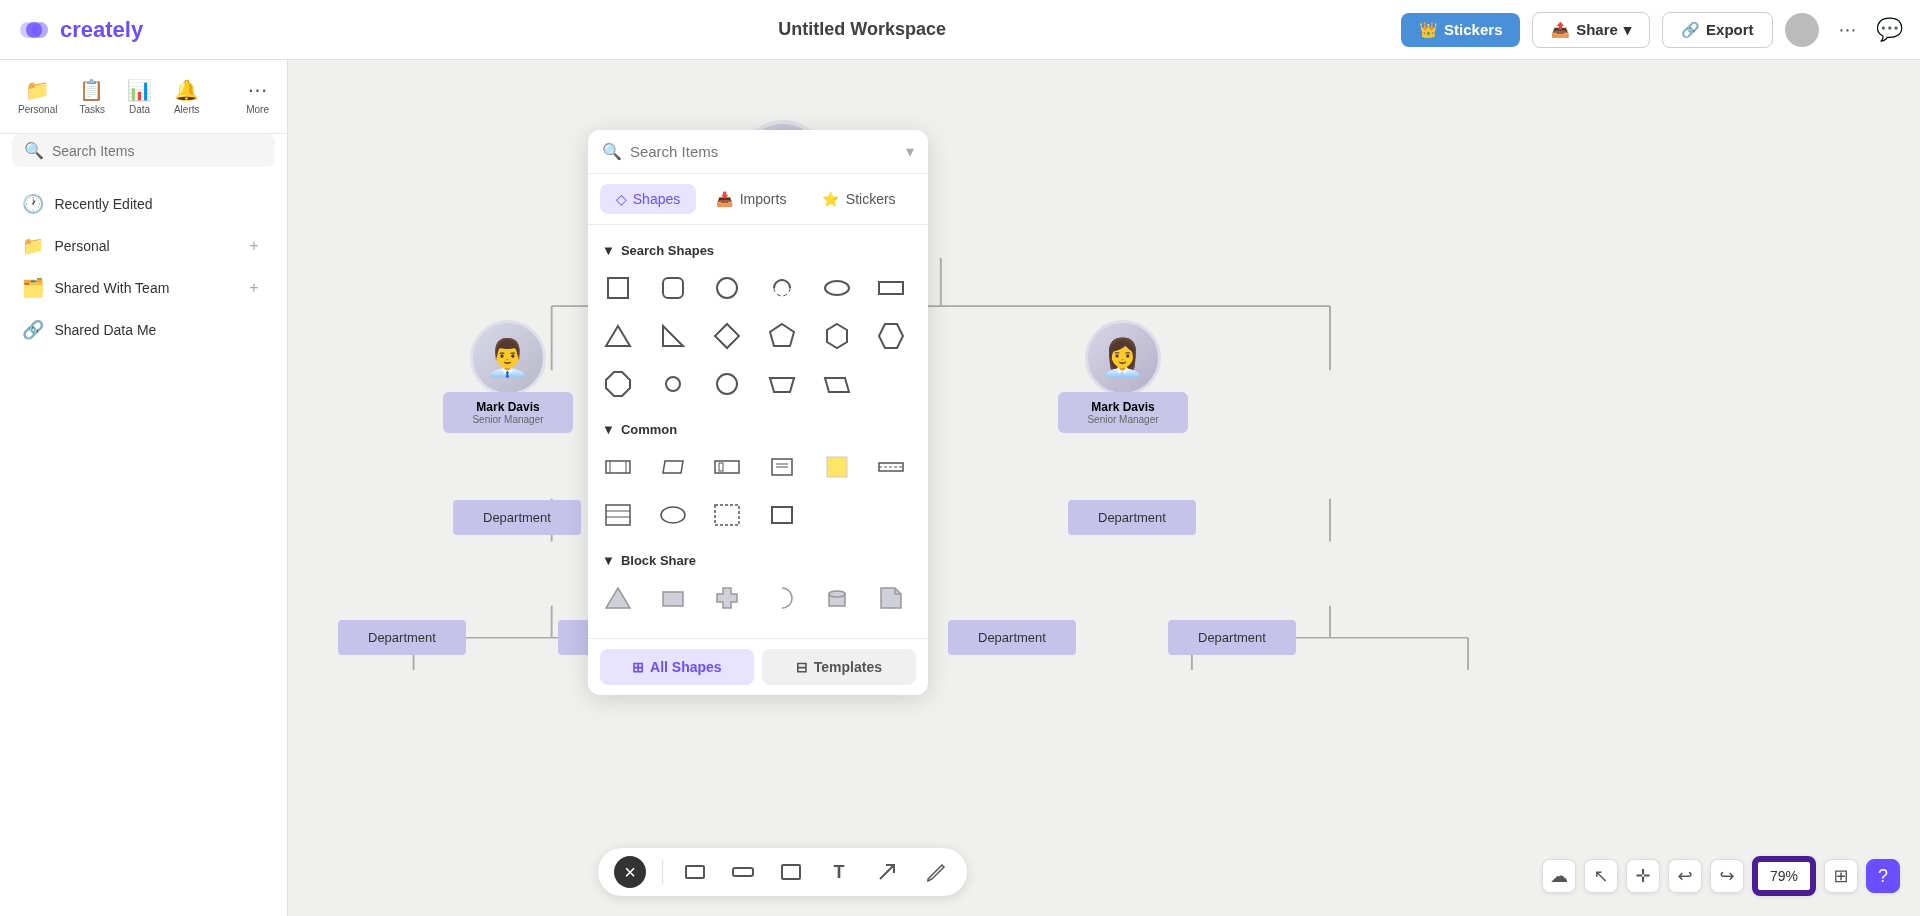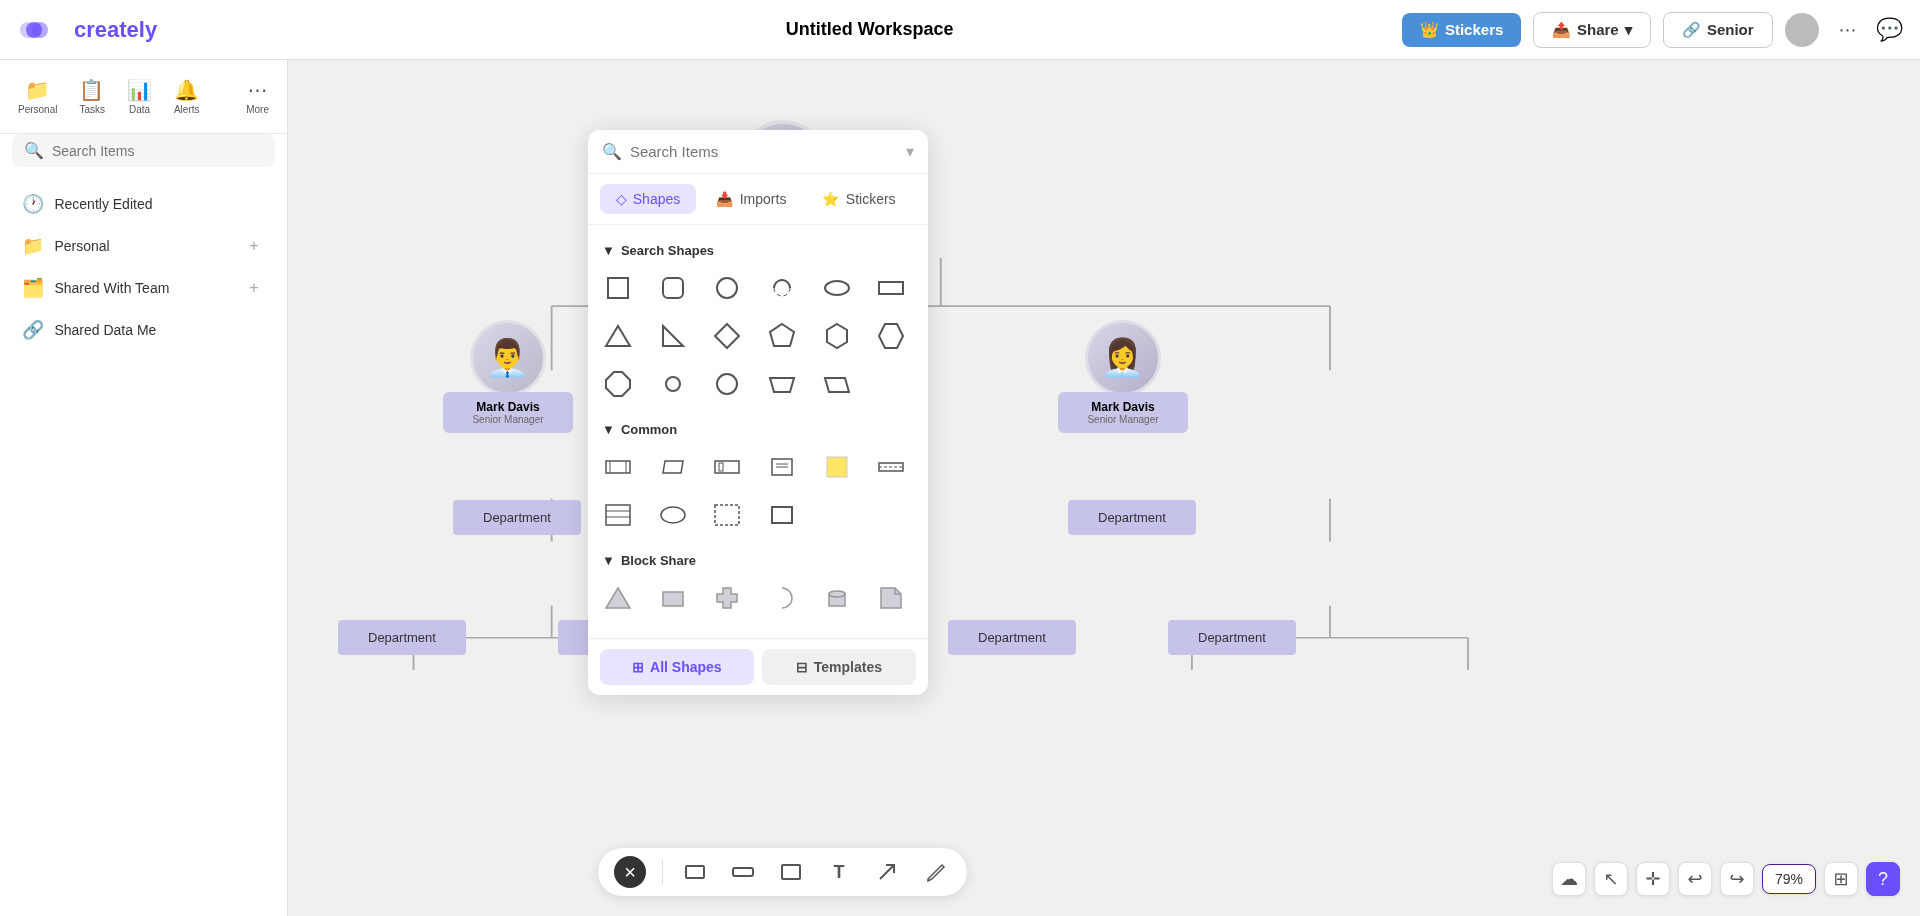--- a/index.html
+++ b/index.html
@@ -11,26 +11,26 @@
       background: #fff;
       display: flex;
       align-items: center;
       padding: 0 16px;
       border-bottom: 1px solid #e0e0e0;
       gap: 12px;
       z-index: 100;
       flex-shrink: 0;
     }
     .logo {
-      display: flex; align-items: center; gap: 22px;
+      display: flex; align-items: center; gap: 8px;
       font-size: 22px; font-weight: 700; color: #6B4EFF; text-align: right;
     }
     .logo-symbol { width: 36px; height: 36px; }
     .workspace-title {
-      font-size: 18px; font-weight: 600; color: #000000;
+      font-size: 18px; font-weight: 600; color: #404040;
       padding: 4px 8px; border-radius: 4px; flex: 1;
     }
     .btn {
       display: flex; align-items: center; gap: 6px;
       padding: 8px 18px; border-radius: 8px; border: none; cursor: pointer;
       font-size: 15px; font-weight: 600;
     }
     .btn-upgrade { background: #4a90d9; color: #fff; }
     .btn-export { background: #fff; color: #333; border: 1px solid #ccc; }
     .btn-share { background: #fff; color: #333; border: 1px solid #ccc; }
@@ -219,21 +219,21 @@
       position: absolute;
       bottom: 20px;
       right: 20px;
       display: flex;
       align-items: center;
       gap: 8px;
       z-index: 100;
     }
     .rt-btn {
       background: #fff;
-      border: 1px solid #4c1d95;
+      border: 6px solid #4c1d95;
       border-radius: 8px;
       padding: 6px 12px;
       cursor: pointer;
       font-size: 14px;
       color: #333;
       display: flex; align-items: center; gap: 4px;
       box-shadow: 0 1px 4px rgba(0,0,0,0.08);
     }
     .rt-icon {
       width: 34px; height: 34px; background: #fff;
@@ -264,21 +264,21 @@
     <span>👑</span>
     <span>Stickers</span>
   </button>
   <button class="btn btn-export">
     <span>📤</span>
     <span>Share</span>
     <span>▾</span>
   </button>
   <button class="btn btn-share">
     <span>🔗</span>
-    <span>Senior</span>
+    <span>Export</span>
   </button>
   <div class="avatar-circle"></div>
   <button class="icon-btn">⋯</button>
 
   <div class="top-right">
     <span class="comment-icon">💬</span>
   </div>
 </div>
 
 <div class="main-area">

